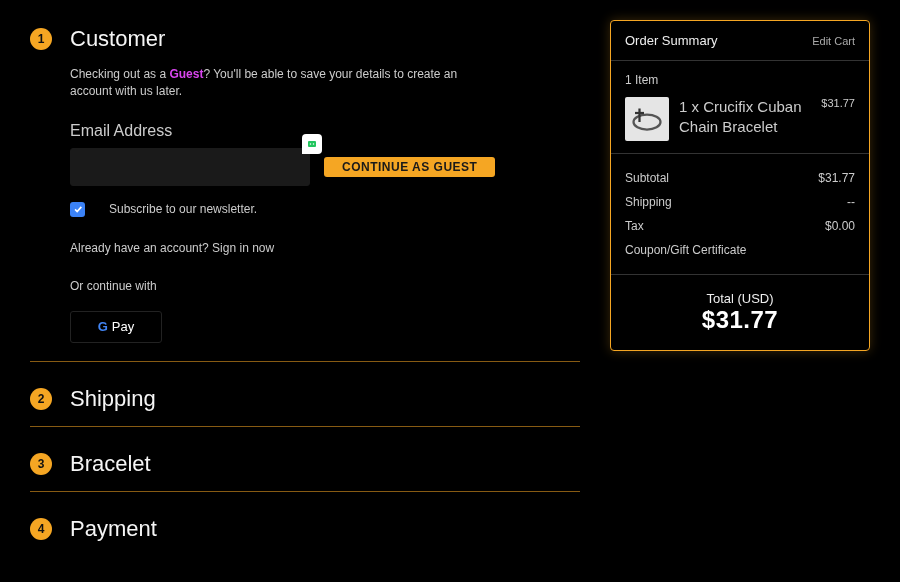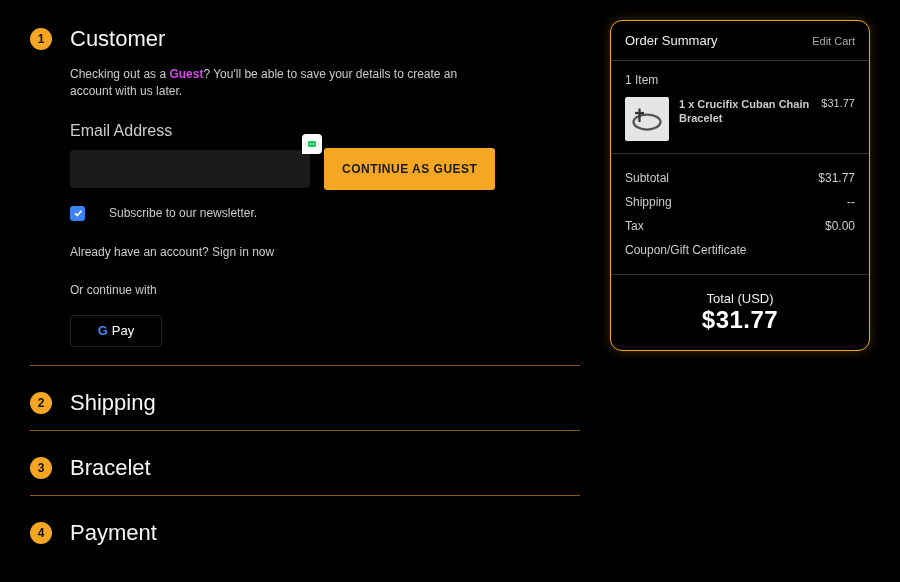--- a/index.html
+++ b/index.html
@@ -64,21 +64,21 @@
     width: 240px;
     border-radius: 3px;
     color: #fff;
     padding: 0 10px;
     font-size: 13px;
   }
   .continue-btn {
     background: #f5a623;
     color: #1a1a1a;
     border: none;
-    height: 42px;
+    height: 20px;
     padding: 0 18px;
     font-size: 12px;
     font-weight: 600;
     letter-spacing: .5px;
     border-radius: 3px;
     cursor: pointer;
   }
   .bot-badge {
     position: absolute;
     left: 232px;
@@ -124,21 +124,21 @@
   .gpay .g-letter { font-weight:600;}
   .sep {
     border: none;
     border-top: 1px solid #f5a623;
     opacity: .55;
     margin: 10px 0 24px 0;
   }
   
   .summary {
     border: 1px solid #f5a623;
-    border-radius: 12px;
+    border-radius: 4px;
     box-shadow: 0 0 12px rgba(245,166,35,.25);
     background: #000;
   }
   .sum-row {
     padding: 12px 14px;
     border-bottom: 1px solid #333;
     font-size: 12px;
   }
   .sum-row:last-child { border-bottom:none;}
   .sum-head {
@@ -147,21 +147,21 @@
     align-items:center;
   }
   .sum-head .title { font-size: 13px; color:#eee; }
   .edit { font-size: 11px; color:#aaa; text-decoration:none; cursor:pointer;}
   .item-count { color:#ccc; margin-bottom:10px;}
   .item-line { display:flex; gap:10px; align-items:flex-start;}
   .thumb {
     width: 44px; height:44px; background:#e5e5e5; border-radius:2px;
     display:flex; align-items:center; justify-content:center;
   }
-  .item-name { flex:1; color:#ccc; font-size:11px; line-height:1.3;font-weight:bold;}
+  .item-name { flex:1; color:#ccc; font-size:15px; line-height:1.3;}
   .item-price { color:#ccc; font-size:11px;}
   .totals .line { display:flex; justify-content:space-between; padding: 5px 0; font-size:12px; color:#ccc;}
   .grand { display:flex; justify-content:space-between; align-items:center; padding: 16px 14px; flex-direction: column;}
   .grand .lbl { font-size:13px; color:#eee;}
   .grand .val { font-size:24px; font-weight:700; color:#fff; letter-spacing:.5px;}
 </style>
 </head>
 <body>
 
 <div class="layout">

